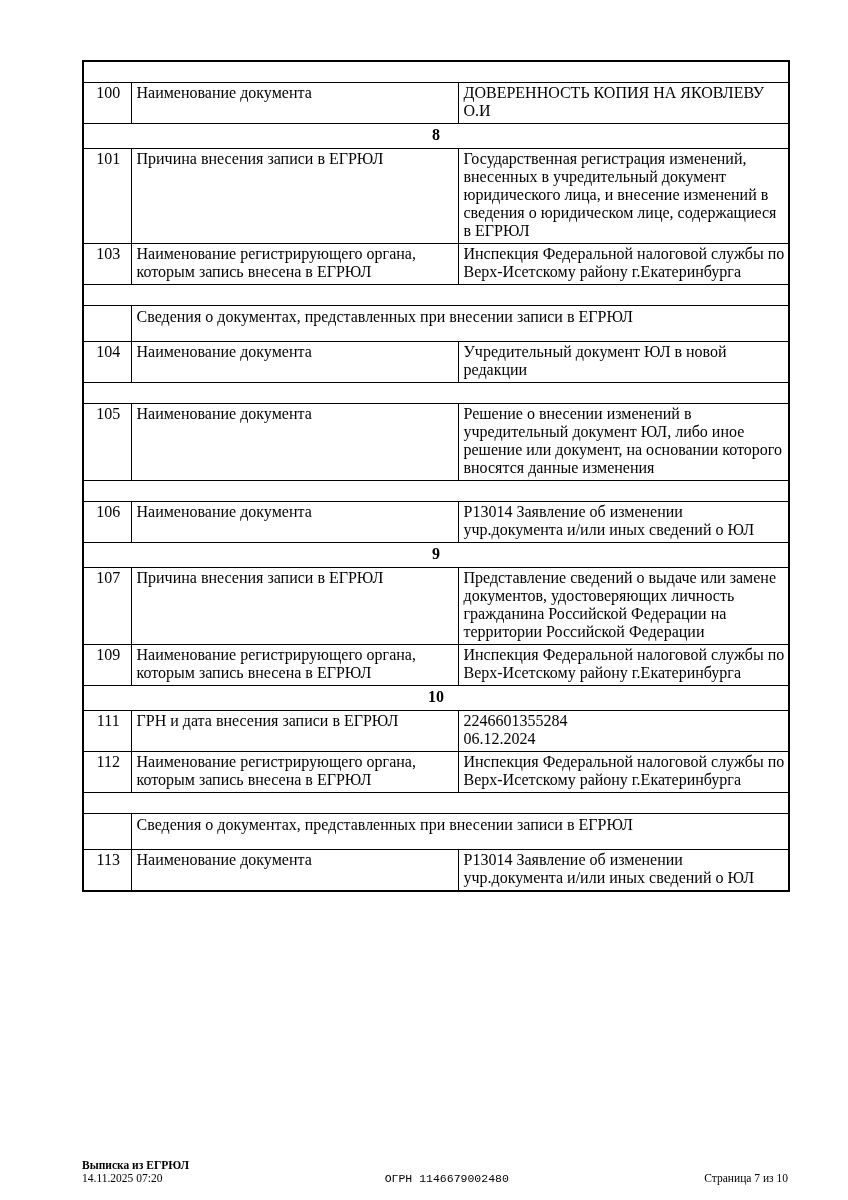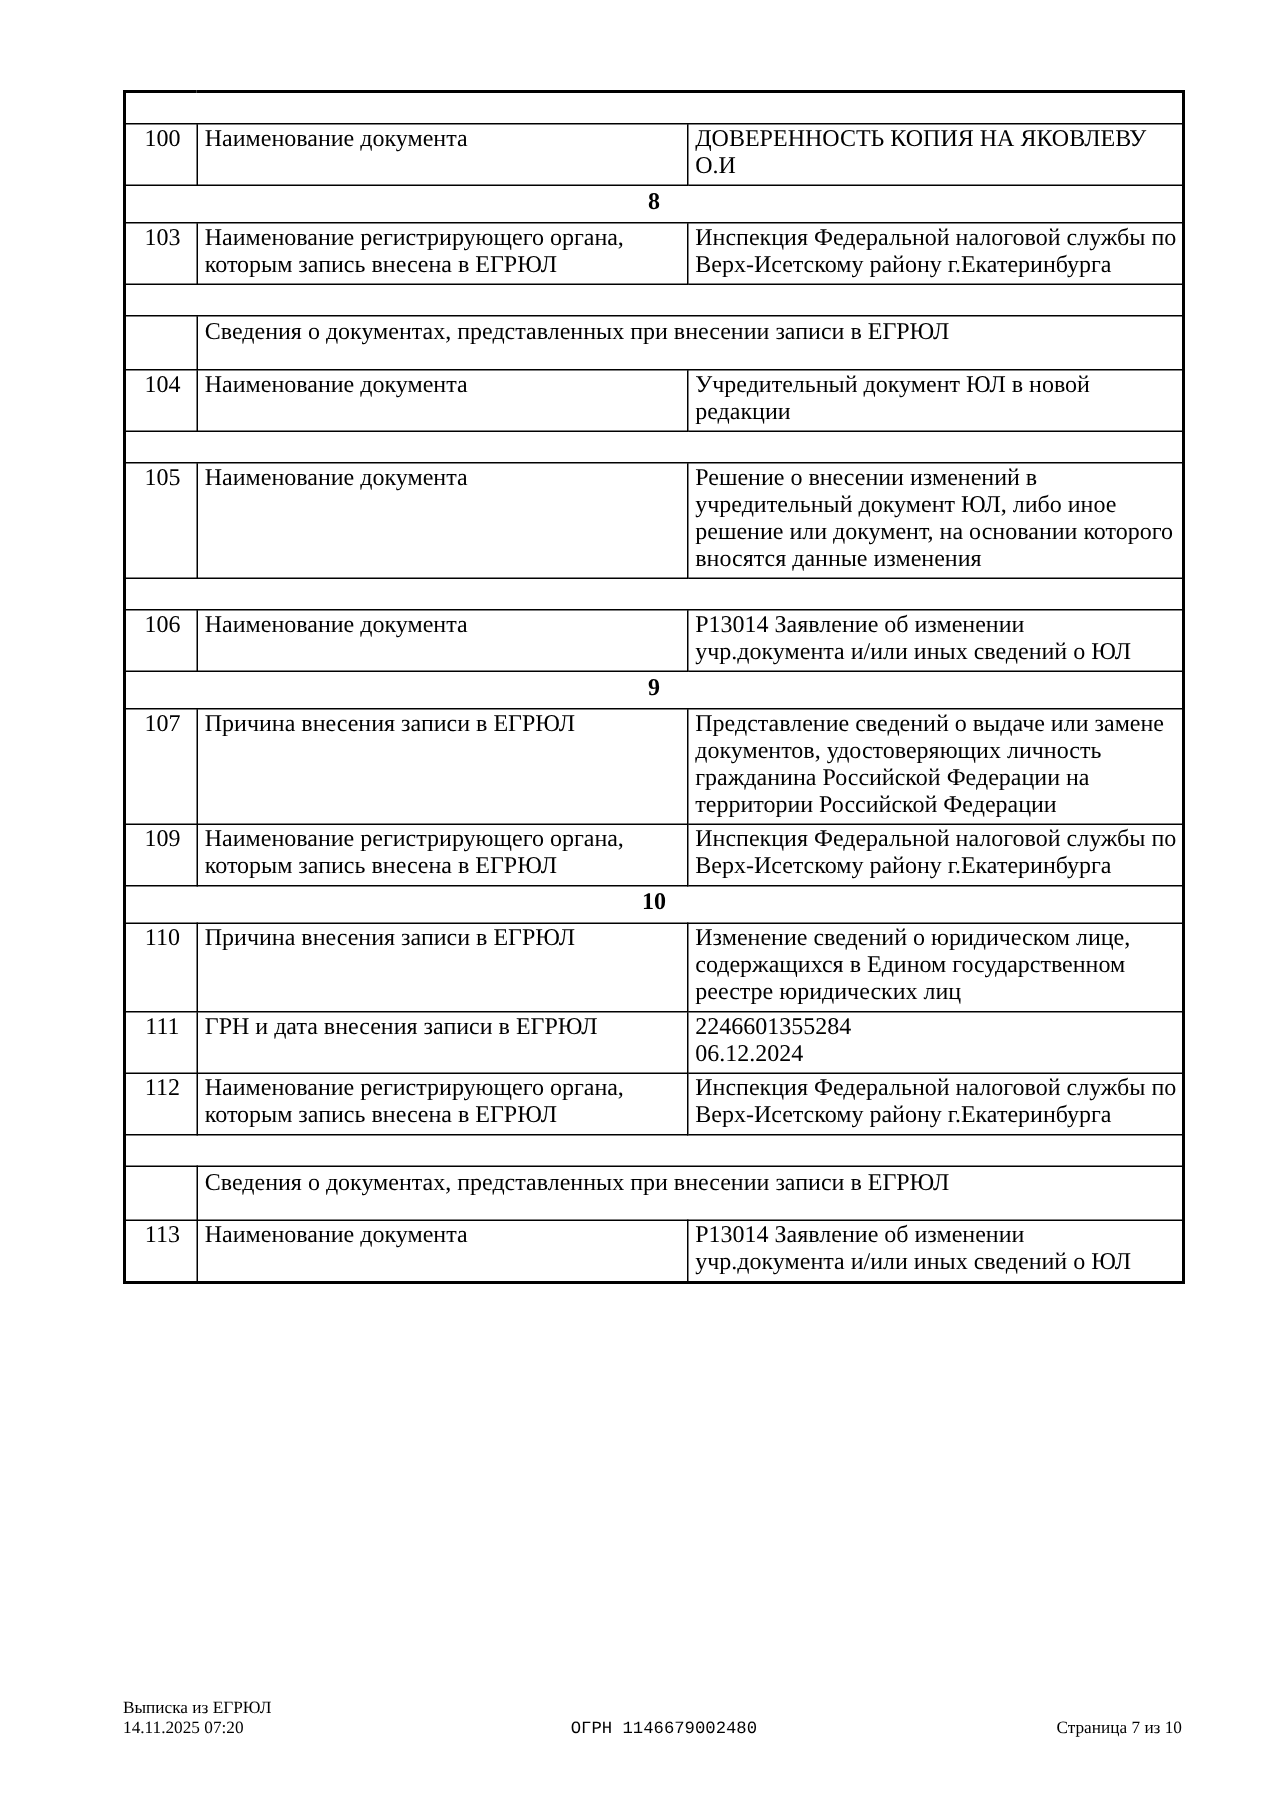--- a/index.html
+++ b/index.html
@@ -58,21 +58,21 @@
     position: absolute;
     left: 82px;
     top: 1133px;
     width: 706px;
     display: flex;
     justify-content: space-between;
     align-items: flex-end;
     font-size: 11.5px;
     line-height: 13px;
   }
-  .footer .left-block .doc-type { font-weight: normal; }
+  .footer .left-block .doc-type { font-weight: bold; margin-top: 26px; }
   .footer .center-block { text-align: center; font-family: Liberation Mono, monospace; }
   .footer .right-block { text-align: center; }
 </style>
 </head>
 <body>
 
 <div class="page">
 
   <table class="doc-table">
     <colgroup>
@@ -84,20 +84,25 @@
         <tr class="empty">
           <td class="gap" colspan="3"></td>
         </tr>
         <tr class="data">
           <td class="num">100</td>
           <td class="field">Наименование документа</td>
           <td class="value">ДОВЕРЕННОСТЬ КОПИЯ НА ЯКОВЛЕВУ О.И</td>
         </tr>
         <tr class="section">
           <td class="sec" colspan="3">8</td>
+        </tr>
+        <tr class="data">
+          <td class="num">101</td>
+          <td class="field">Причина внесения записи в ЕГРЮЛ</td>
+          <td class="value">Государственная регистрация изменений, внесенных в учредительный документ юридического лица, и внесение изменений в сведения о юридическом лице, содержащиеся в ЕГРЮЛ</td>
         </tr>
         <tr class="data">
           <td class="num">103</td>
           <td class="field">Наименование регистрирующего органа, которым запись внесена в ЕГРЮЛ</td>
           <td class="value">Инспекция Федеральной налоговой службы по Верх-Исетскому району г.Екатеринбурга</td>
         </tr>
         <tr class="empty">
           <td class="gap" colspan="3"></td>
         </tr>
         <tr class="subheader">
@@ -135,25 +140,20 @@
         </tr>
         <tr class="data">
           <td class="num">109</td>
           <td class="field">Наименование регистрирующего органа, которым запись внесена в ЕГРЮЛ</td>
           <td class="value">Инспекция Федеральной налоговой службы по Верх-Исетскому району г.Екатеринбурга</td>
         </tr>
         <tr class="section">
           <td class="sec" colspan="3">10</td>
         </tr>
         <tr class="data">
-          <td class="num">110</td>
-          <td class="field">Причина внесения записи в ЕГРЮЛ</td>
-          <td class="value">Изменение сведений о юридическом лице, содержащихся в Едином государственном реестре юридических лиц</td>
-        </tr>
-        <tr class="data">
           <td class="num">111</td>
           <td class="field">ГРН и дата внесения записи в ЕГРЮЛ</td>
           <td class="value">2246601355284
 06.12.2024</td>
         </tr>
         <tr class="data">
           <td class="num">112</td>
           <td class="field">Наименование регистрирующего органа, которым запись внесена в ЕГРЮЛ</td>
           <td class="value">Инспекция Федеральной налоговой службы по Верх-Исетскому району г.Екатеринбурга</td>
         </tr>

